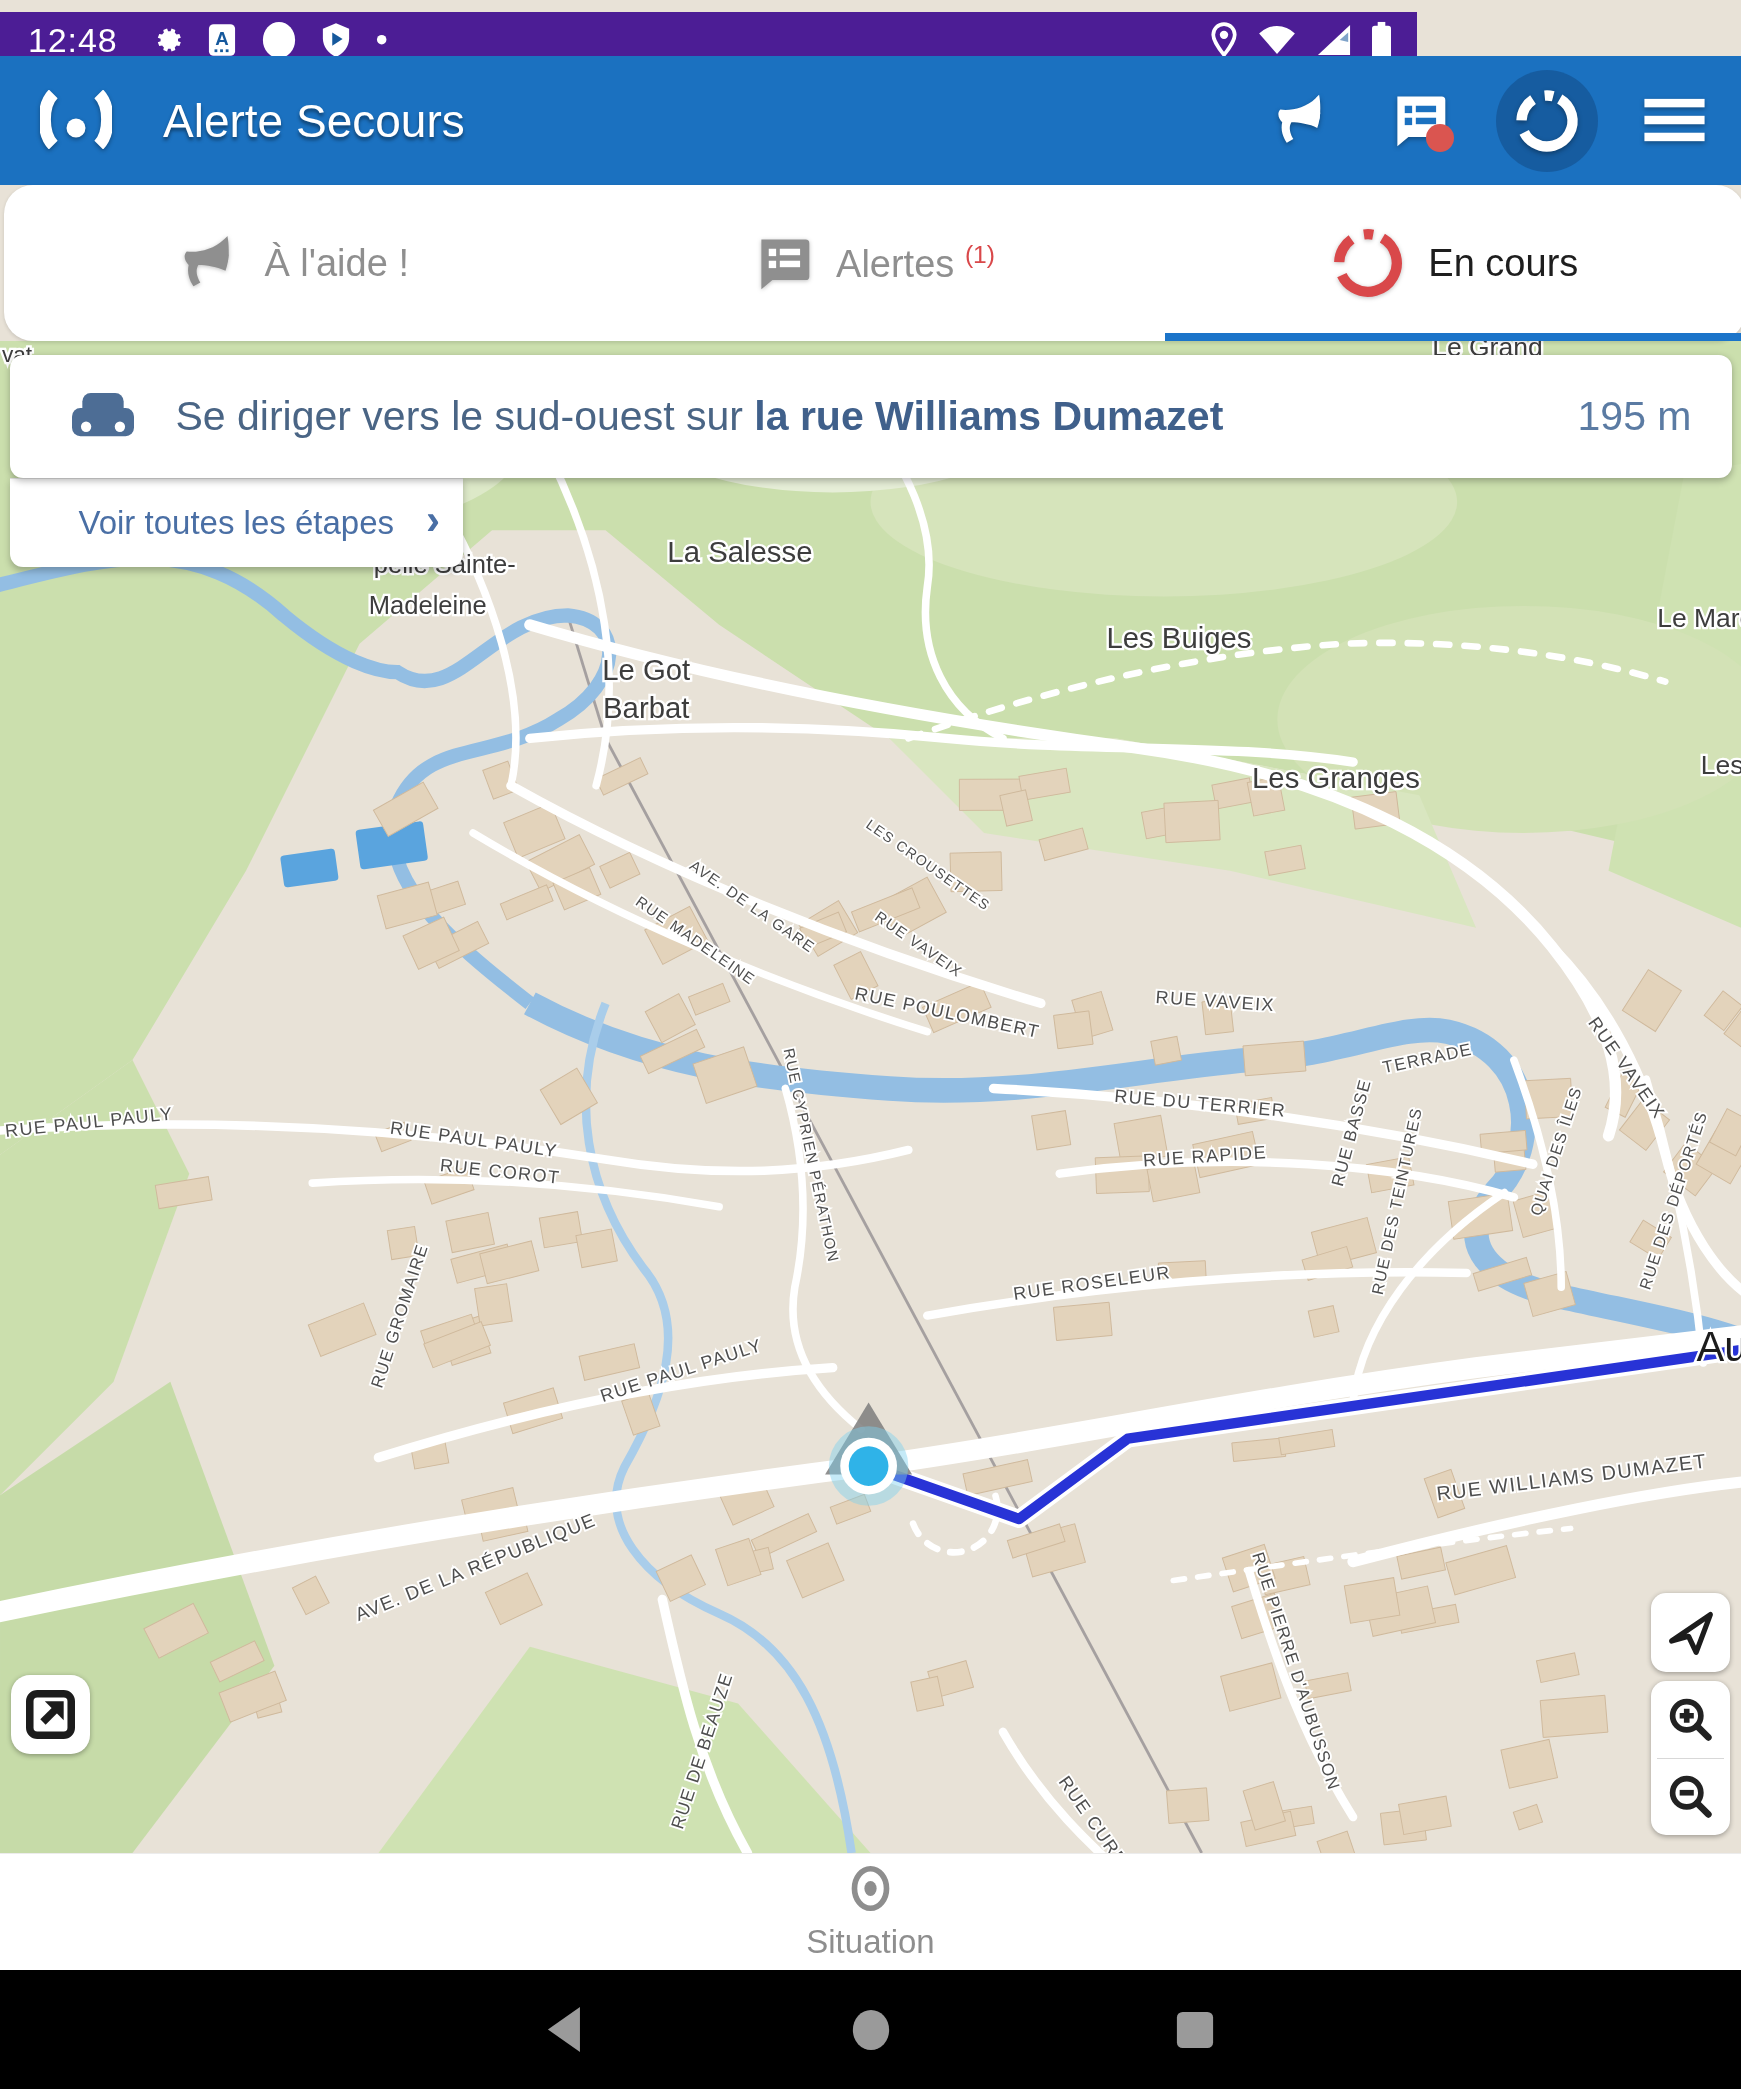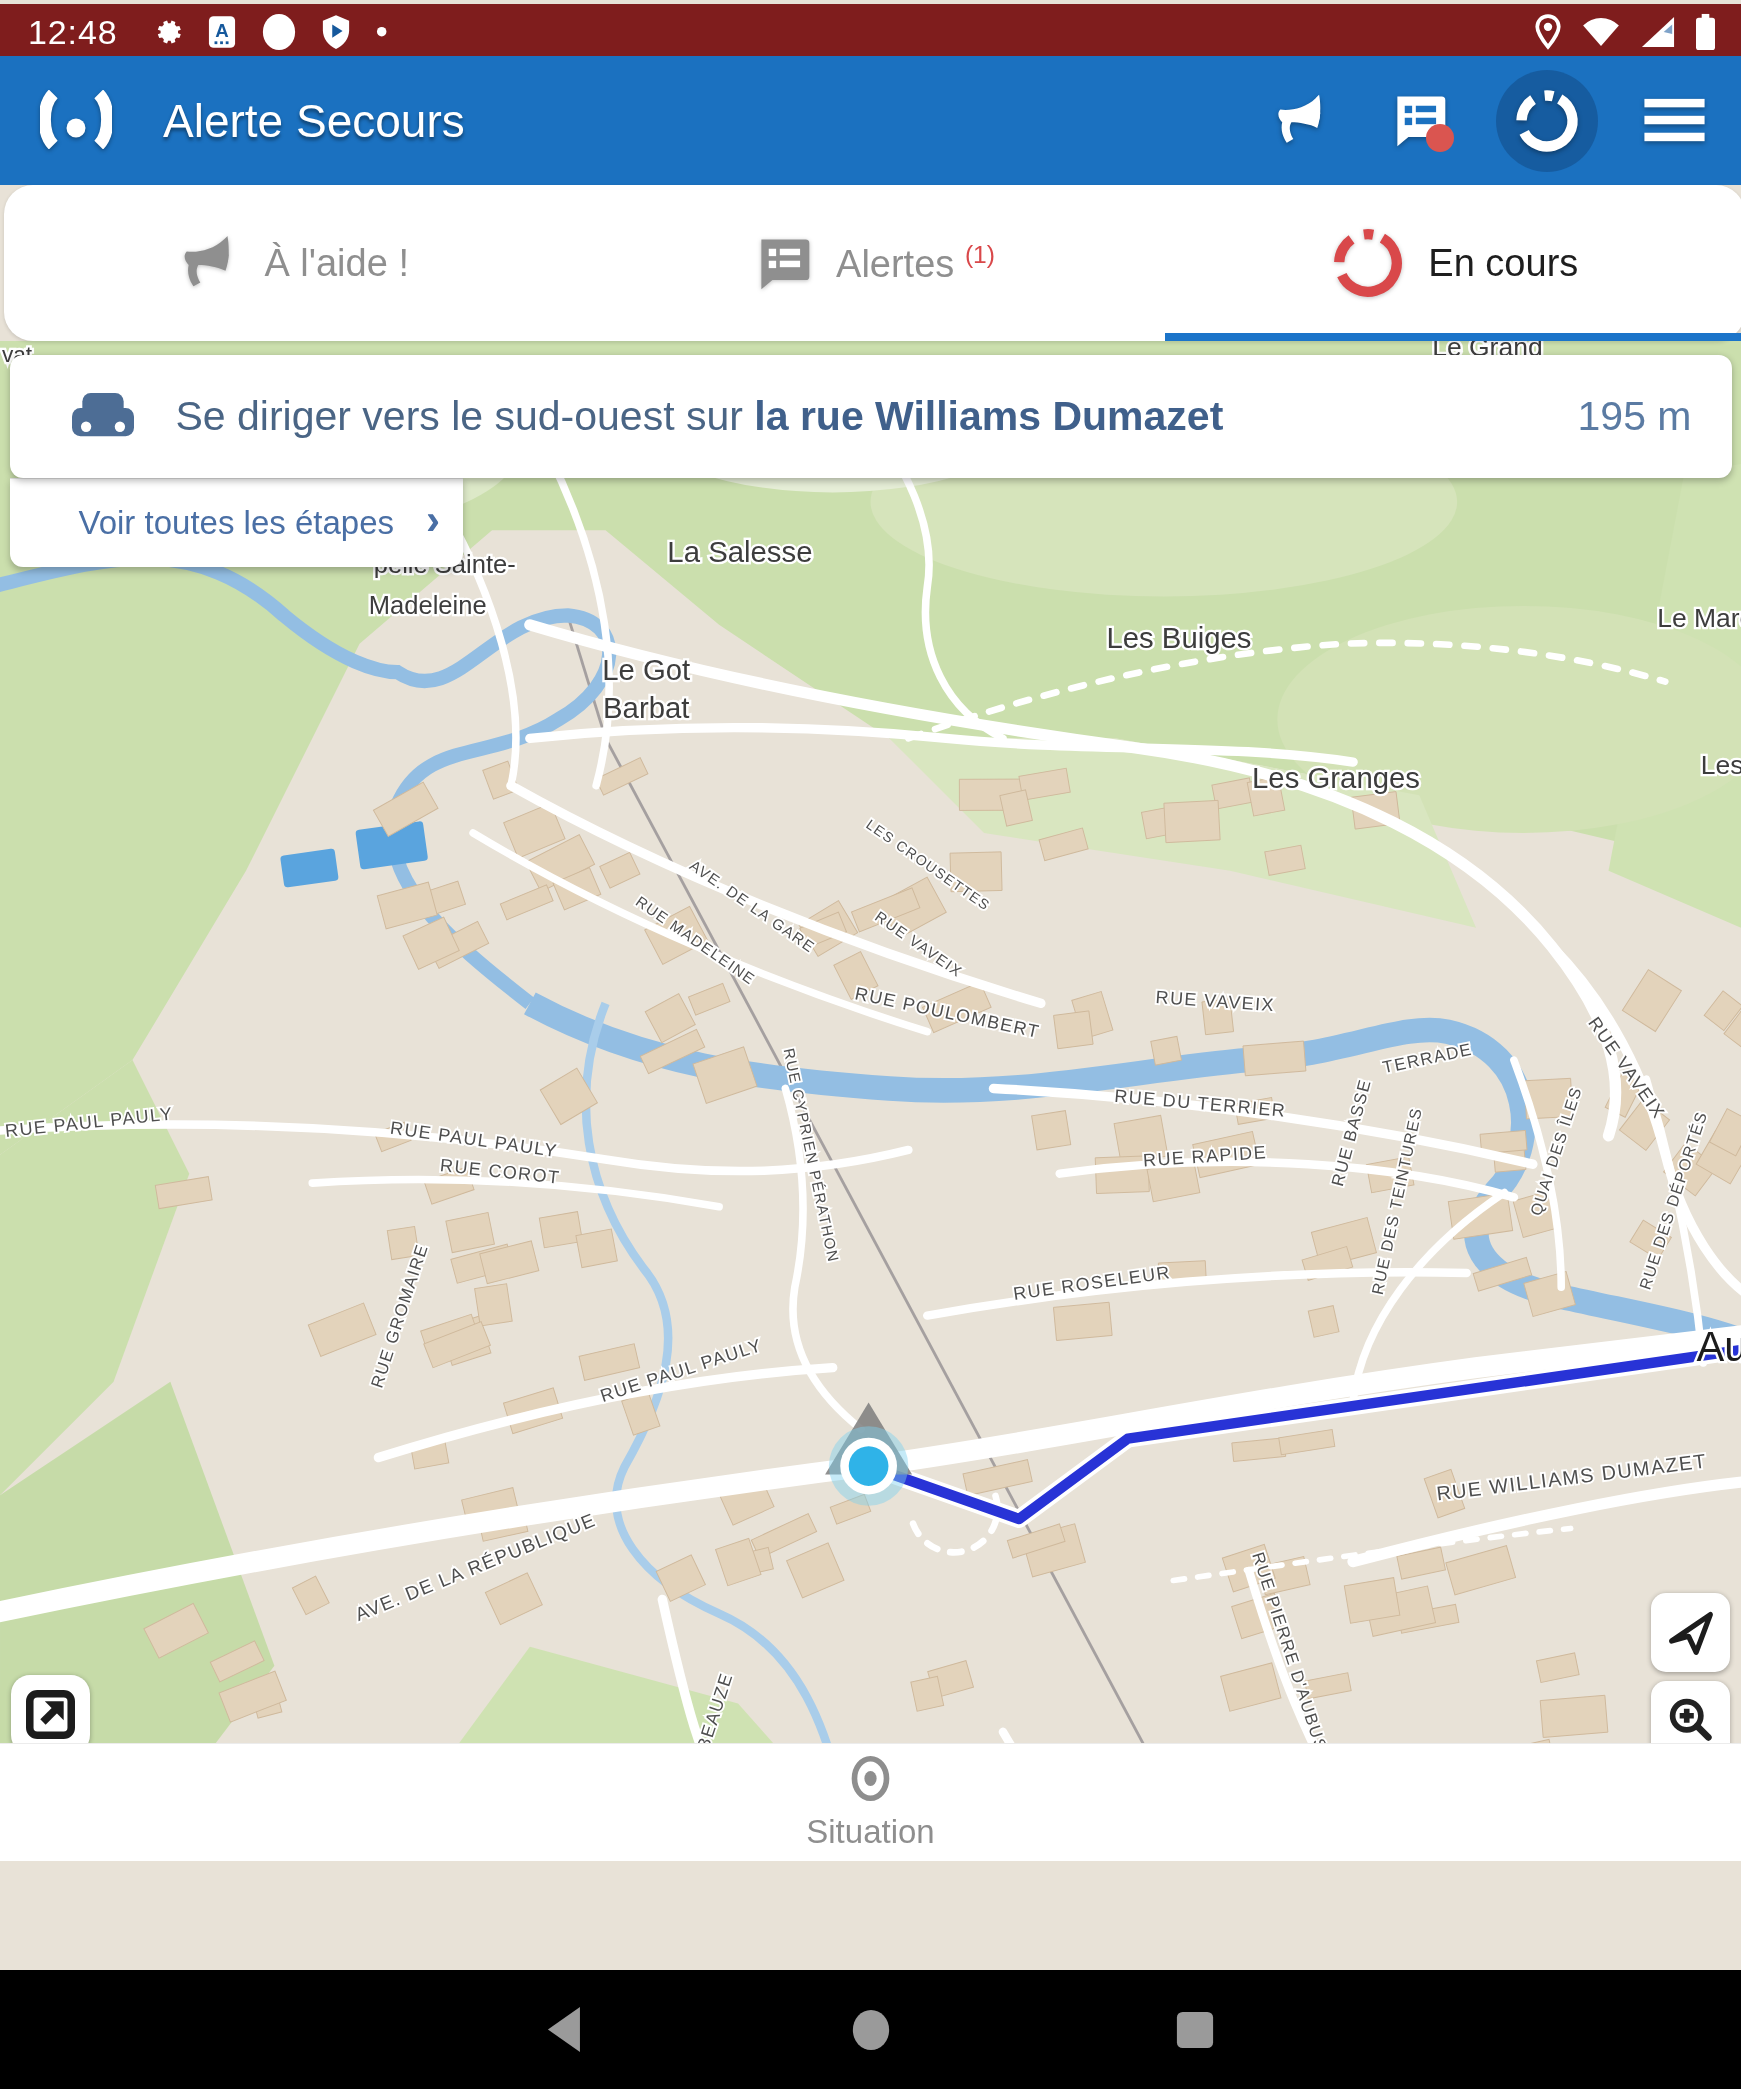--- a/index.html
+++ b/index.html
@@ -1,19 +1,19 @@
 <!DOCTYPE html>
 <html style="font-size:15px"><head>
 <meta charset="utf-8">
 <style>
   html,body{margin:0;padding:0;}
   body{width:1741px;height:2090px;position:relative;overflow:hidden;
        font-family:"Liberation Sans",sans-serif;background:#e8e2d7;}
   
-  .status-bar{position:absolute;top:4px;left:0;width:1741px;height:56px;background:#7f1d1d;
+  .status-bar{position:absolute;top:12px;left:0;width:1417px;height:56px;background:#4c1d95;
     display:flex;align-items:center;color:#fff;z-index:50;}
   .status-time{font-size:34px;margin-left:28px;font-weight:400;letter-spacing:0.9px;}
   .st-icons-left{display:flex;align-items:center;gap:24.6px;margin-left:34px;}
   .st-icons-right{display:flex;align-items:center;gap:19px;margin-left:auto;margin-right:24.6px;}
   .st-icons-left svg,.st-icons-right svg{display:block;}
   
   .app-bar{position:absolute;top:56px;left:0;width:1741px;height:129px;background:#1b71c0;
     display:flex;align-items:center;z-index:50;}
   .app-logo{margin-left:40px;filter:drop-shadow(0 2.8px 1.9px rgba(0,0,0,.35));}
   .app-title{color:#fff;font-size:46px;margin-left:51px;font-weight:400;
@@ -57,21 +57,21 @@
   
   .map-btn{position:absolute;background:#fff;border-radius:15px;box-shadow:0 1.9px 5.7px rgba(0,0,0,.3);
     display:flex;align-items:center;justify-content:center;z-index:20;}
   .btn-external{left:11.4px;top:1334px;width:79px;height:79px;border-radius:19px;}
   .btn-locate{left:1651px;top:1252px;width:79px;height:79px;}
   .zoom-panel{position:absolute;left:1651px;top:1340px;width:79px;height:154px;background:#fff;
     border-radius:15px;box-shadow:0 1.9px 5.7px rgba(0,0,0,.3);display:flex;flex-direction:column;z-index:20;}
   .zoom-half{flex:1;display:flex;align-items:center;justify-content:center;}
   .zoom-sep{height:0.9px;background:#d8d8d8;margin:0 5.7px;}
   
-  .bottom-nav{position:absolute;top:1743px;left:0;width:1741px;height:117px;background:#fff;
+  .bottom-nav{position:absolute;top:1853px;left:0;width:1741px;height:117px;background:#fff;
     display:flex;z-index:50;border-top:0.9px solid #ececec;}
   .bn-item{flex:1;display:flex;flex-direction:column;align-items:center;justify-content:center;gap:9.5px;}
   .bn-label{font-size:33px;color:#8e8e8e;}
   .bn-item.active .bn-label{color:#1d78d2;}
   
   .android-nav{position:absolute;top:1970px;left:0;width:1741px;height:119px;background:#000;z-index:60;}
   .an-btn{position:absolute;top:0;height:119px;display:flex;align-items:center;justify-content:center;width:114px;}
 </style>
 </head>
 <body>

